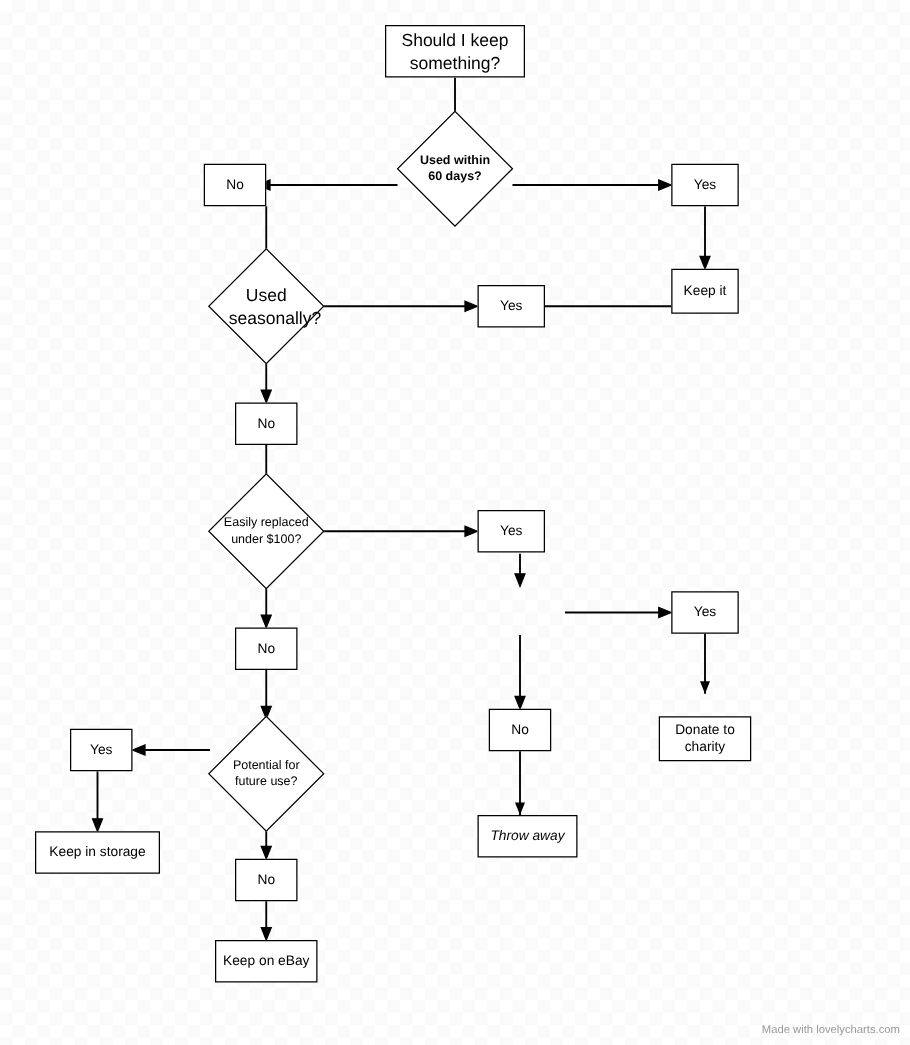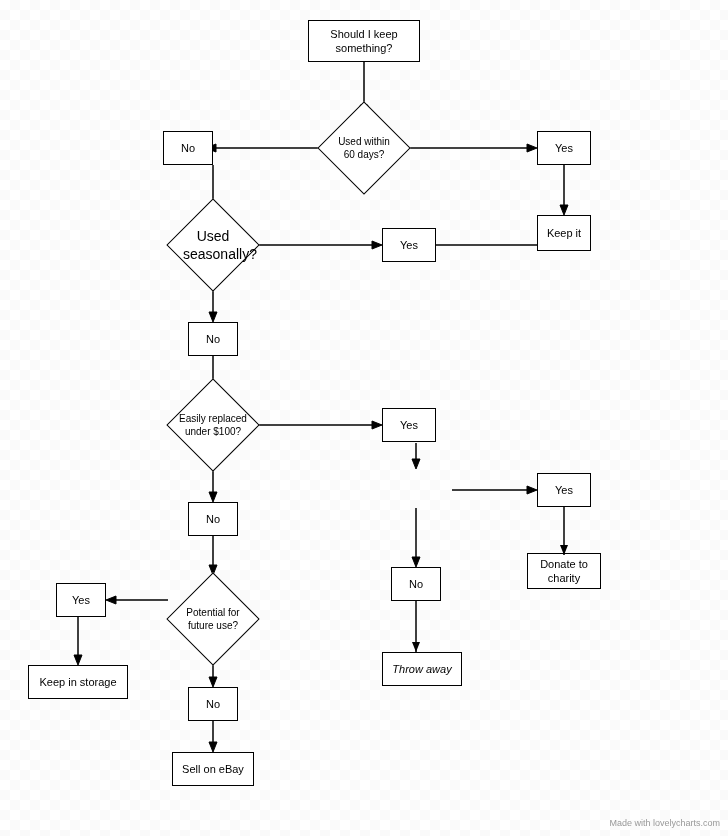--- a/index.html
+++ b/index.html
@@ -144,26 +144,26 @@
     <line x1="78" y1="617" x2="78" y2="658"></line>
     <polygon points="78,665 74,655 82,655"></polygon>
 
     <line x1="213" y1="630" x2="213" y2="680"></line>
     <polygon points="213,687 209,677 217,677"></polygon>
 
     <line x1="213" y1="700" x2="213" y2="745"></line>
     <polygon points="213,752 209,742 217,742"></polygon>
   </svg>
 
-  <div class="node rect" style="left:308px; top:20px; width:112px; height:42px; font-size:11px;">
+  <div class="node rect" style="left:308px; top:20px; width:112px; height:42px; font-size:14px;">
     <span style="white-space:pre-line;">Should I keep
 something?</span>
   </div>
 
-  <div class="node" style="left:318px; top:115px; width:92px; height:66px;">
+  <div class="node" style="left:318px; top:102px; width:92px; height:66px;font-weight:bold;">
     <div class="diamond" style="width:66px; height:66px; border:1.5px solid #000; position:absolute;"></div>
     <span class="diamond-label" style="font-size:10px; z-index:1; white-space:pre-line; width:65px;">Used within
 60 days?</span>
   </div>
 
   <div class="node rect" style="left:163px; top:131px; width:50px; height:34px;">
     <span>No</span>
   </div>
 
   <div class="node rect" style="left:537px; top:131px; width:54px; height:34px;">
@@ -200,21 +200,21 @@
 
   <div class="node rect" style="left:188px; top:502px; width:50px; height:34px;">
     <span>No</span>
   </div>
 
 
   <div class="node rect" style="left:537px; top:473px; width:54px; height:34px;">
     <span>Yes</span>
   </div>
 
-  <div class="node rect" style="left:527px; top:553px; width:74px; height:36px;">
+  <div class="node rect" style="left:527px; top:573px; width:74px; height:36px;">
     <span style="white-space:pre-line;">Donate to
 charity</span>
   </div>
 
   <div class="node rect" style="left:391px; top:567px; width:50px; height:34px;">
     <span>No</span>
   </div>
 
   <div class="node rect" style="left:382px; top:652px; width:80px; height:34px;font-style:italic;">
     <span>Throw away</span>
@@ -240,19 +240,19 @@
 
   <div class="node rect" style="left:28px; top:665px; width:100px; height:34px;">
     <span>Keep in storage</span>
   </div>
 
   <div class="node rect" style="left:188px; top:687px; width:50px; height:34px;">
     <span>No</span>
   </div>
 
   <div class="node rect" style="left:172px; top:752px; width:82px; height:34px;">
-    <span>Sell on eBay</span>
+    <span>Keep on eBay</span>
   </div>
 
   <div class="watermark">
     <span>Made with lovelycharts.com</span>
   </div>
 </div>
 
 </body></html>

